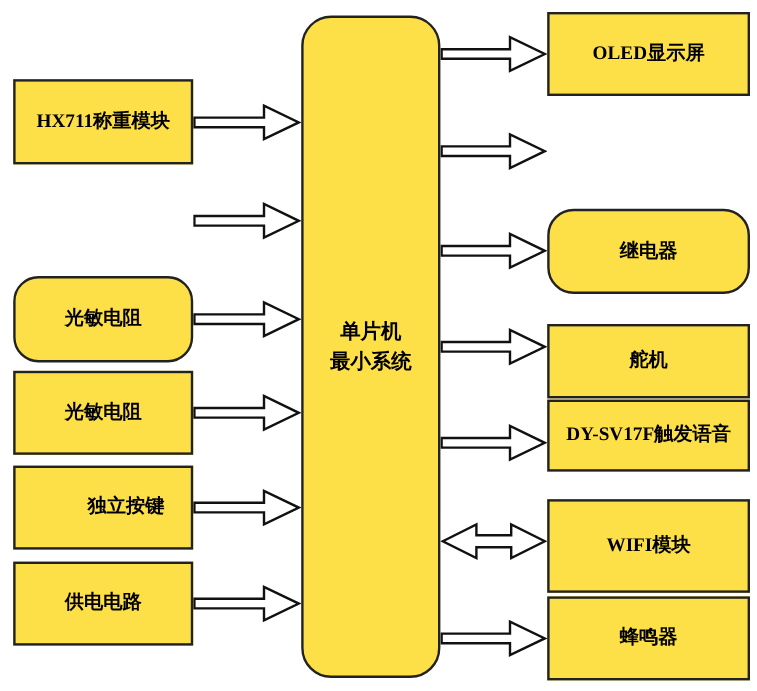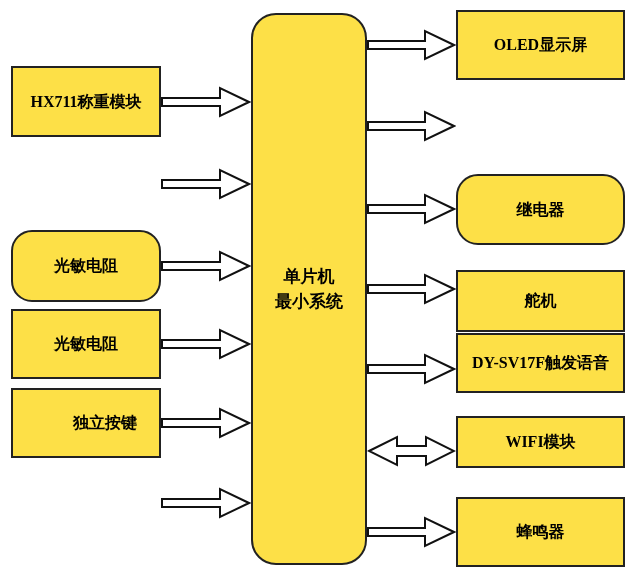--- a/index.html
+++ b/index.html
@@ -43,21 +43,21 @@
   .lbox4 { top: 388px; height: 70px; padding-left: 40px; }
   .lbox5 { top: 468px; height: 70px; }
 
   
   .rbox { left: 456px; width: 169px; }
   .rbox0 { top: 10px;  height: 70px; }
   .rbox1 { top: 90px;  height: 72px; }
   .rbox2 { top: 174px; height: 71px; border-radius: 22px; }
   .rbox3 { top: 254px; height: 62px; margin-top: 16px; }
   .rbox4 { top: 333px; height: 60px; }
-  .rbox5 { top: 416px; height: 52px; }
+  .rbox5 { top: 416px; height: 78px; }
   .rbox6 { top: 497px; height: 70px; }
 
   
   .larr { left: 161px; width: 90px; height: 34px; }
   .larr0 { top: 85px;  }
   .larr1 { top: 167px; }
   .larr2 { top: 249px; }
   .larr3 { top: 327px; }
   .larr4 { top: 406px; }
   .larr5 { top: 486px; }
@@ -86,20 +86,23 @@
     <span>HX711称重模块</span>
   </div>
   <div class="box lbox lbox2">
     <span>光敏电阻</span>
   </div>
   <div class="box lbox lbox3">
     <span>光敏电阻</span>
   </div>
   <div class="box lbox lbox4">
     <span>独立按键</span>
+  </div>
+  <div class="box lbox lbox5">
+    <span>供电电路</span>
   </div>
 
   <div class="box rbox rbox0">
     <span>OLED显示屏</span>
   </div>
   <div class="box rbox rbox2">
     <span>继电器</span>
   </div>
   <div class="box rbox rbox3">
     <span>舵机</span>

